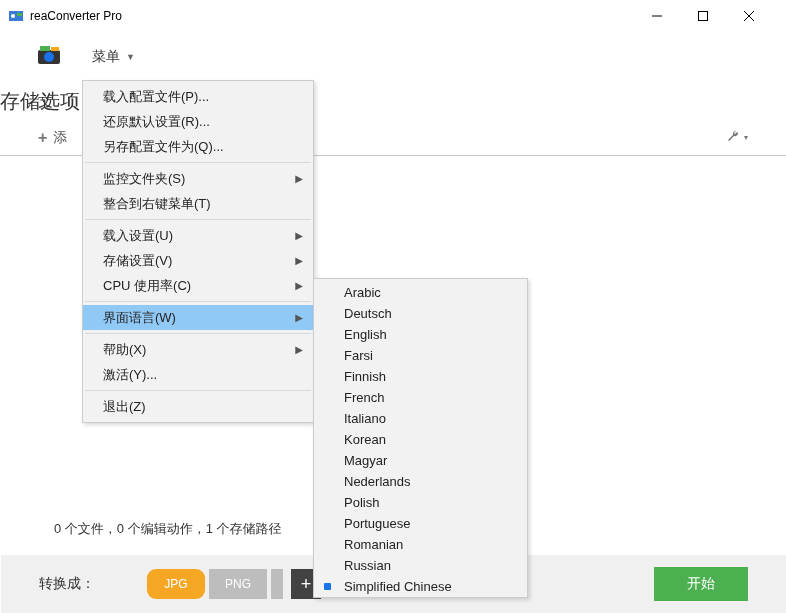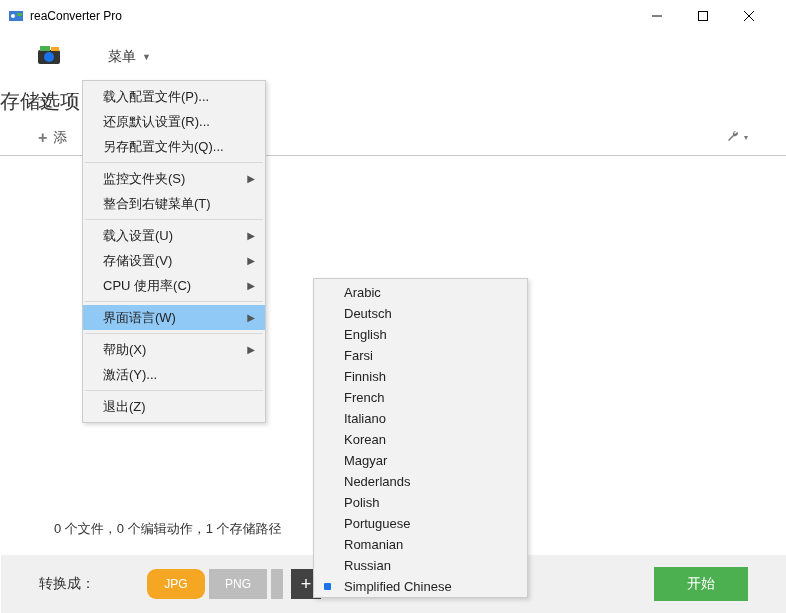--- a/index.html
+++ b/index.html
@@ -5,21 +5,21 @@
 * { box-sizing: border-box; margin: 0; padding: 0; font-family: "Microsoft YaHei", "Segoe UI", sans-serif; }
 html, body { width: 786px; height: 613px; overflow: hidden; background: #fff; }
 
 .titlebar { height: 32px; display: flex; align-items: center; padding: 0 14px 0 8px; border-bottom: 1px solid #fff; }
 .titlebar .app-icon { width: 16px; height: 16px; margin-right: 6px; display: flex; align-items: center; justify-content: center; }
 .titlebar .title { font-size: 12px; color: #000; flex: 1; }
 .win-controls { display: flex; }
 .win-btn { width: 46px; height: 30px; display: flex; align-items: center; justify-content: center; font-size: 13px; color: #000; }
 .win-btn svg { display: block; }
 
-.toolbar { height: 50px; display: flex; align-items: center; padding: 0 12px 0 36px; gap: 16px; }
+.toolbar { height: 50px; display: flex; align-items: center; padding: 0 12px 0 36px; }
 .app-logo { width: 26px; height: 26px; margin-right: 20px; }
 .menu-btn { font-size: 14px; color: #333; padding: 4px 10px; display: flex; align-items: center; gap: 6px; }
 .menu-btn .caret { font-size: 9px; color: #666; }
 
 .tabbar { height: 38px; padding: 0 38px; display: flex; align-items: center; position: relative; }
 .tab-stub { font-size: 15px; color: #333; width: 30px; overflow: hidden; white-space: nowrap; }
 .tab-center { position: absolute; left: 0; right: 0; text-align: left; font-size: 20px; color: #333; }
 
 .subbar { height: 36px; padding: 0 38px; display: flex; align-items: center; border-bottom: 1px solid #c9c9c9; }
 .add-stub { font-size: 14px; color: #555; display: flex; align-items: center; gap: 6px; }
@@ -33,21 +33,21 @@
 
 .bottombar { position: absolute; bottom: 0; left: 1px; right: 0; height: 58px; background: #f0f0f0; display: flex; align-items: center; padding: 0 38px; }
 .convert-label { font-size: 14px; color: #333; margin-right: 52px; }
 .fmt-btn { width: 58px; height: 30px; display: flex; align-items: center; justify-content: center; font-size: 12px; margin-right: 4px; color: #fff; }
 .fmt-jpg { background: #f5a623; border-radius: 9px; }
 .fmt-png { background: #bdbdbd; }
 .fmt-hidden { background: #bdbdbd; width: 12px; }
 .fmt-add { width: 30px; height: 30px; background: #424242; color: #fff; font-size: 18px; display: flex; align-items: center; justify-content: center; margin-left: 4px; }
 .start-btn { margin-left: auto; width: 94px; height: 34px; background: #4caf50; color: #fff; font-size: 14px; display: flex; align-items: center; justify-content: center; }
 
-.dropdown { position: absolute; left: 82px; top: 80px; width: 184px; background: #f2f2f2; border: 1px solid #ccc; box-shadow: 2px 2px 4px rgba(0,0,0,0.15); padding: 3px 0; font-size: 13px; z-index: 10; }
+.dropdown { position: absolute; left: 82px; top: 80px; width: 232px; background: #f2f2f2; border: 1px solid #ccc; box-shadow: 2px 2px 4px rgba(0,0,0,0.15); padding: 3px 0; font-size: 13px; z-index: 10; }
 .dropdown .item { height: 25px; display: flex; align-items: center; padding: 0 24px 0 20px; color: #222; position: relative; }
 .dropdown .item.hl { background: #90c8f6; }
 .dropdown .item .arrow { position: absolute; right: 10px; font-size: 10px; color: #555; }
 .dropdown .sep { height: 1px; background: #d8d8d8; margin: 3px 2px; }
 
 .submenu { position: absolute; left: 313px; top: 278px; width: 215px; background: #f2f2f2; border: 1px solid #ccc; box-shadow: 2px 2px 4px rgba(0,0,0,0.15); padding: 3px 0 0 0; font-size: 13px; z-index: 11; }
 .submenu .item { height: 21px; display: flex; align-items: center; padding: 0 8px 0 30px; color: #222; position: relative; }
 .submenu .item.sel::before { content: ""; position: absolute; left: 10px; width: 7px; height: 7px; background: #1a73e8; border-radius: 1px; }
 </style>
 </head>

